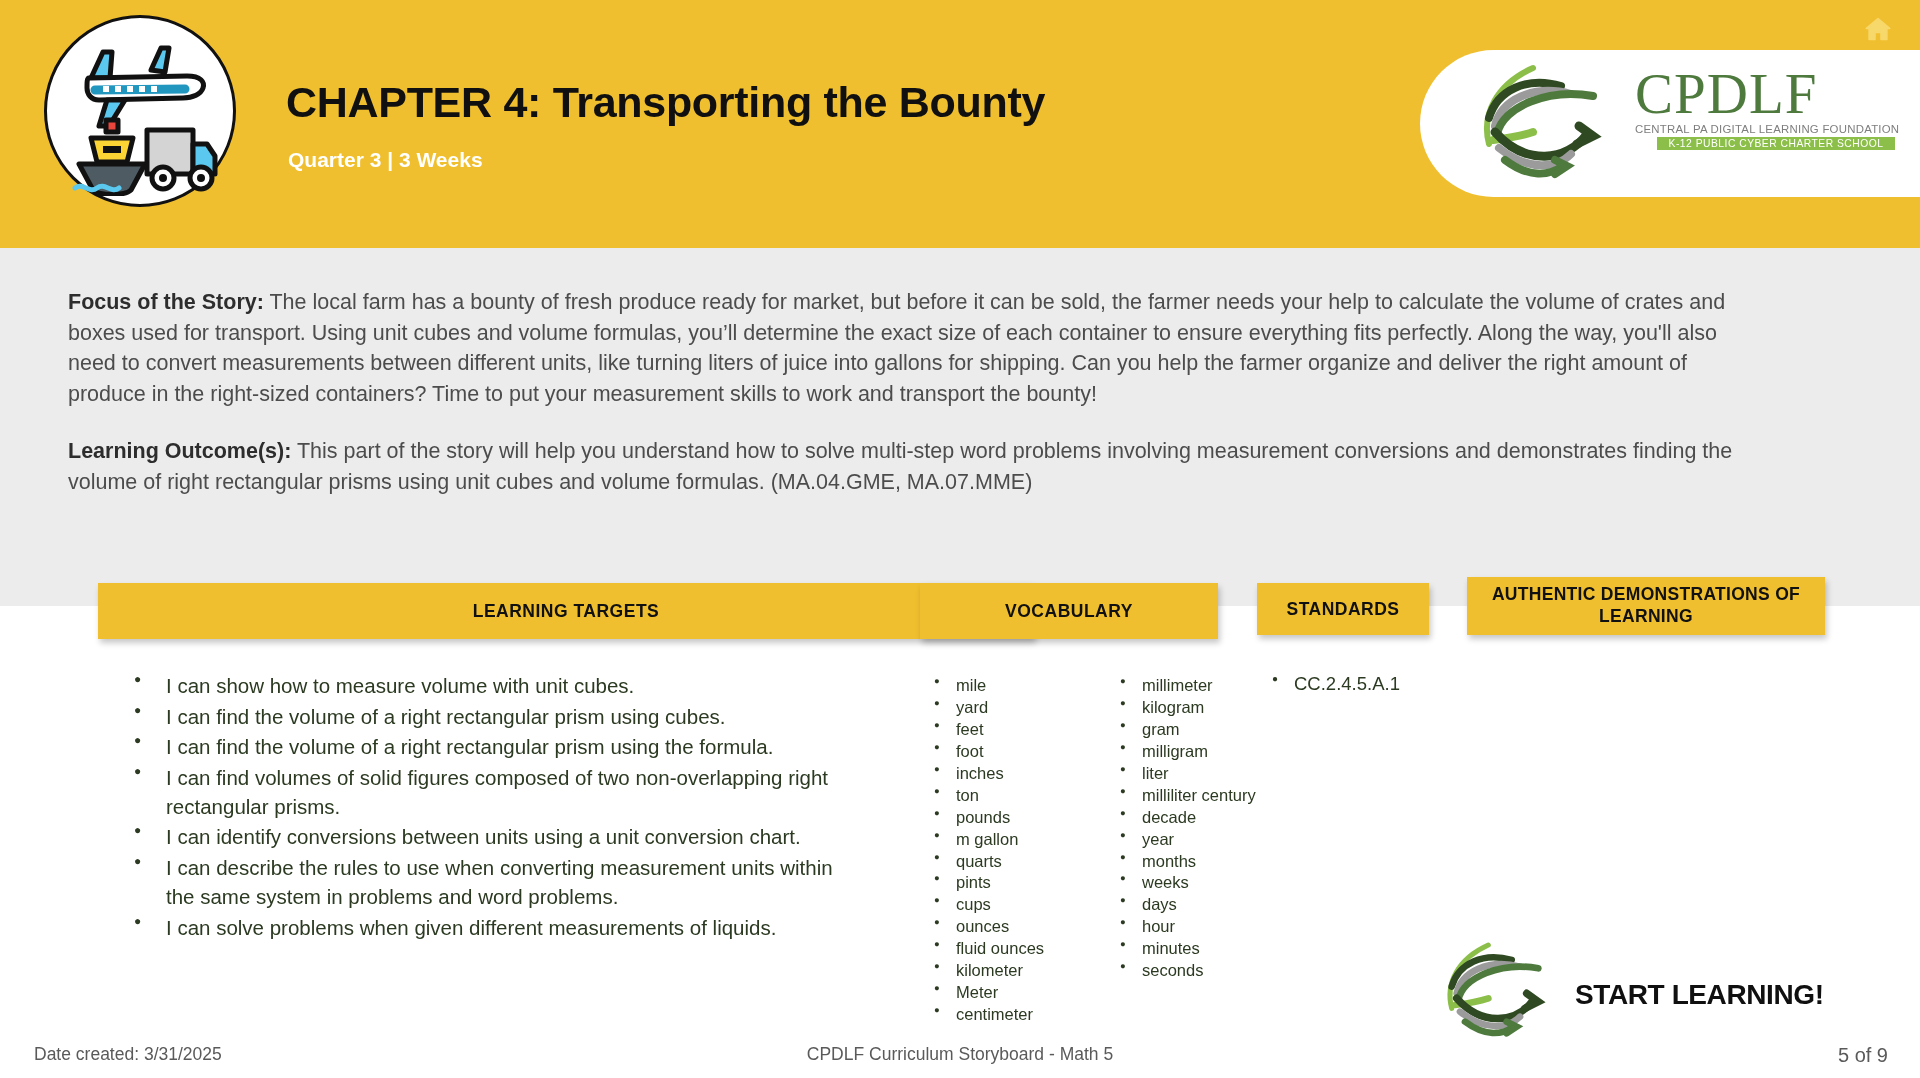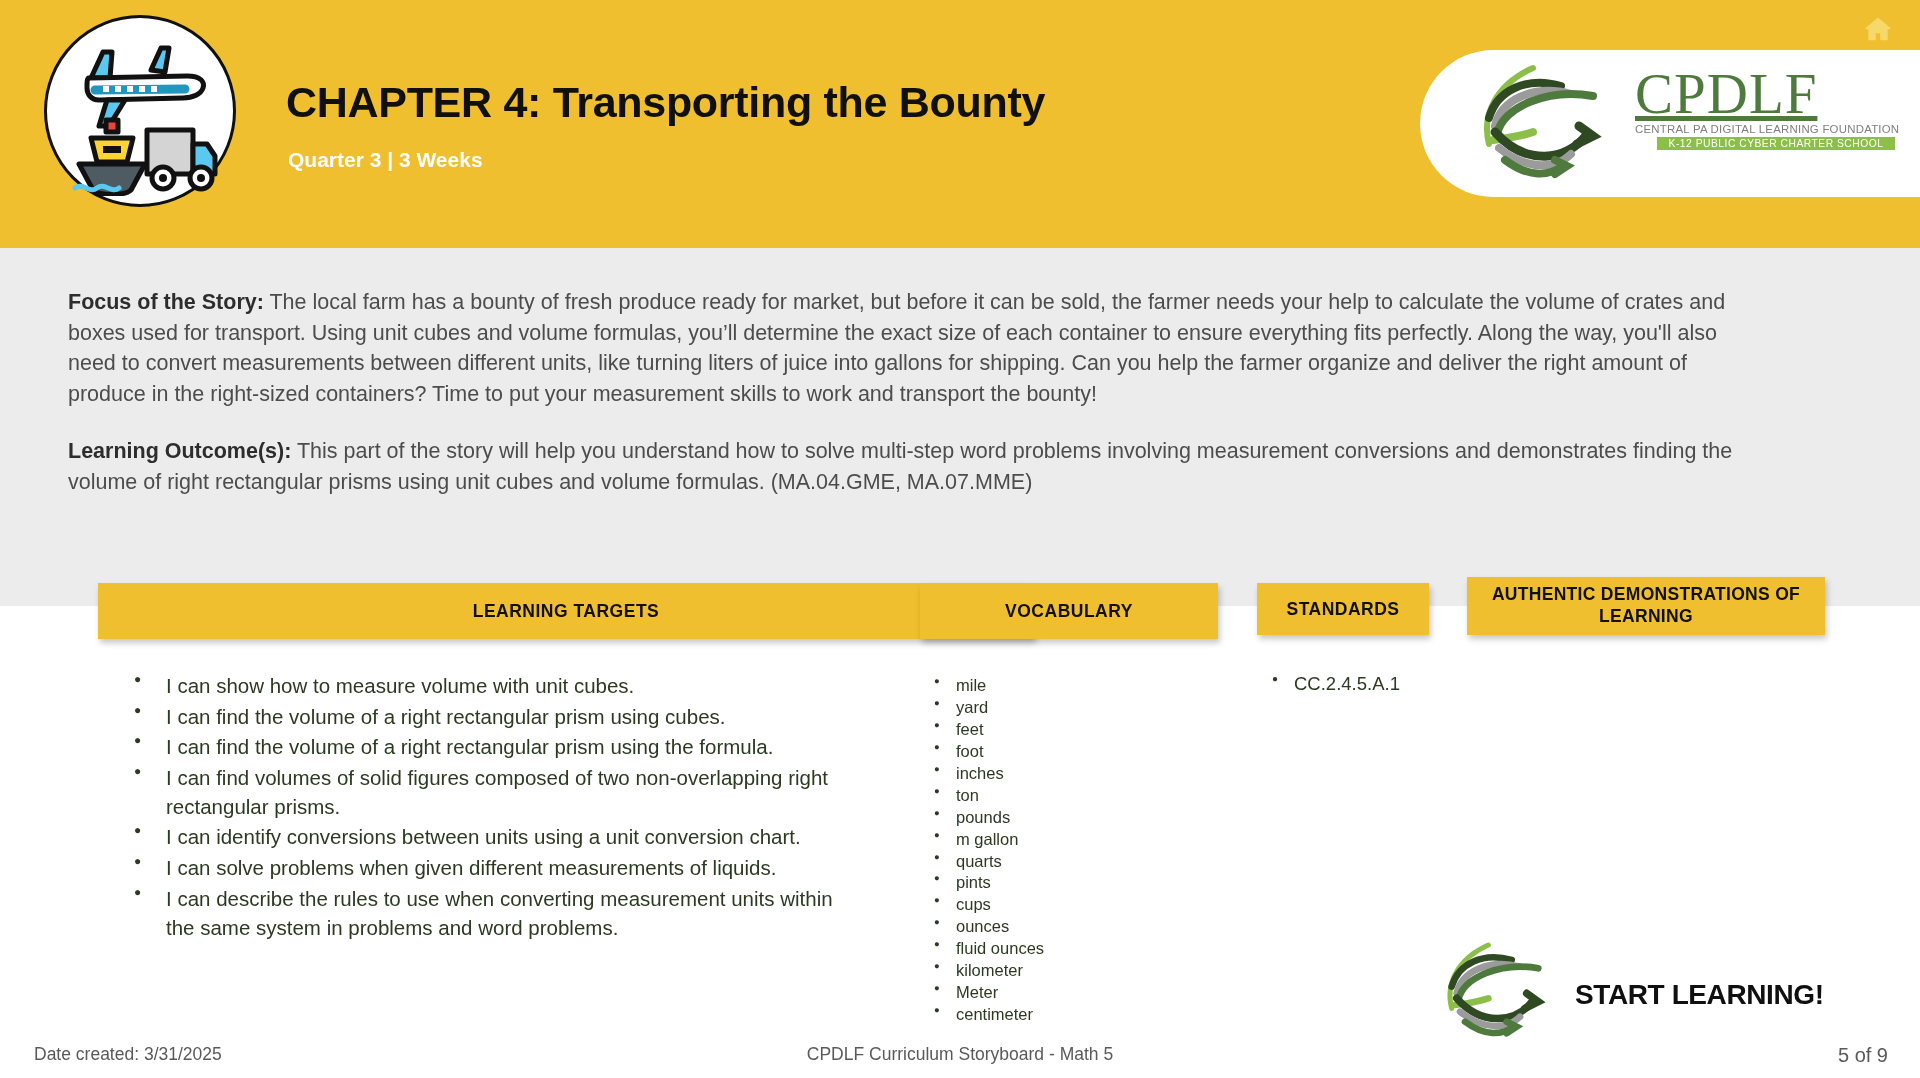--- a/index.html
+++ b/index.html
@@ -39,21 +39,21 @@
     position: absolute; right: 0px; top: 50px;
     width: 500px; height: 147px;
     background: #ffffff;
     border-top-left-radius: 74px; border-bottom-left-radius: 74px;
     display: flex; align-items: center;
   }
   .logo-swoosh { position: absolute; left: 55px; top: 12px; }
   .logo-text-wrap { position: absolute; left: 215px; top: 16px; width: 280px; }
   .logo-cpdlf {
     font-family: "Liberation Serif", serif;
-    font-size: 57px; color: #4e7a3e; line-height: 0.98; letter-spacing: 1px; text-decoration: underline;
+    font-size: 57px; color: #4e7a3e; line-height: 0.98; letter-spacing: 1px;
   }
   .logo-tag1 {
     font-size: 11.4px; color: #7e7e7e; letter-spacing: 0.25px;
     white-space: nowrap; margin-top: 1px;
   }
   .logo-tag2 {
     font-size: 10.3px; color: #ffffff; background: #8cbf4a;
     letter-spacing: 0.5px; text-align: center; padding: 1px 4px;
     margin-top: 2px; width: 238px; margin-left: 22px; white-space: nowrap;
   }
@@ -228,22 +228,22 @@
   <div class="tab tab-vocab">VOCABULARY</div>
   <div class="tab tab-std">STANDARDS</div>
   <div class="tab tab-adl">AUTHENTIC DEMONSTRATIONS OF LEARNING</div>
 
   <ul class="lt-list" id="lt-list">
       <li>I can show how to measure volume with unit cubes.</li>
       <li>I can find the volume of a right rectangular prism using cubes.</li>
       <li>I can find the volume of a right rectangular prism using the formula.</li>
       <li>I can find volumes of solid figures composed of two non-overlapping right rectangular prisms.</li>
       <li>I can identify conversions between units using a unit conversion chart.</li>
+      <li>I can describe the rules to use when converting measurement units within the same system in problems and word problems.</li>
       <li>I can solve problems when given different measurements of liquids.</li>
-      <li>I can describe the rules to use when converting measurement units within the same system in problems and word problems.</li>
     </ul>
 
   <div class="vocab-wrap">
     <ul class="vocab-col" id="vocab1">
         <li>mile</li>
         <li>yard</li>
         <li>feet</li>
         <li>foot</li>
         <li>inches</li>
         <li>ton</li>
@@ -251,20 +251,36 @@
         <li>m gallon</li>
         <li>quarts</li>
         <li>pints</li>
         <li>cups</li>
         <li>ounces</li>
         <li>fluid ounces</li>
         <li>kilometer</li>
         <li>Meter</li>
         <li>centimeter</li>
       </ul>
+    <ul class="vocab-col" id="vocab2">
+        <li>millimeter</li>
+        <li>kilogram</li>
+        <li>gram</li>
+        <li>milligram</li>
+        <li>liter</li>
+        <li>milliliter century</li>
+        <li>decade</li>
+        <li>year</li>
+        <li>months</li>
+        <li>weeks</li>
+        <li>days</li>
+        <li>hour</li>
+        <li>minutes</li>
+        <li>seconds</li>
+      </ul>
   </div>
 
   <ul class="std-list" id="std-list">
       <li>CC.2.4.5.A.1</li>
     </ul>
 
   <ul class="adl-list" id="adl-list"></ul>
 
   <div class="start-learning">
     <span>

